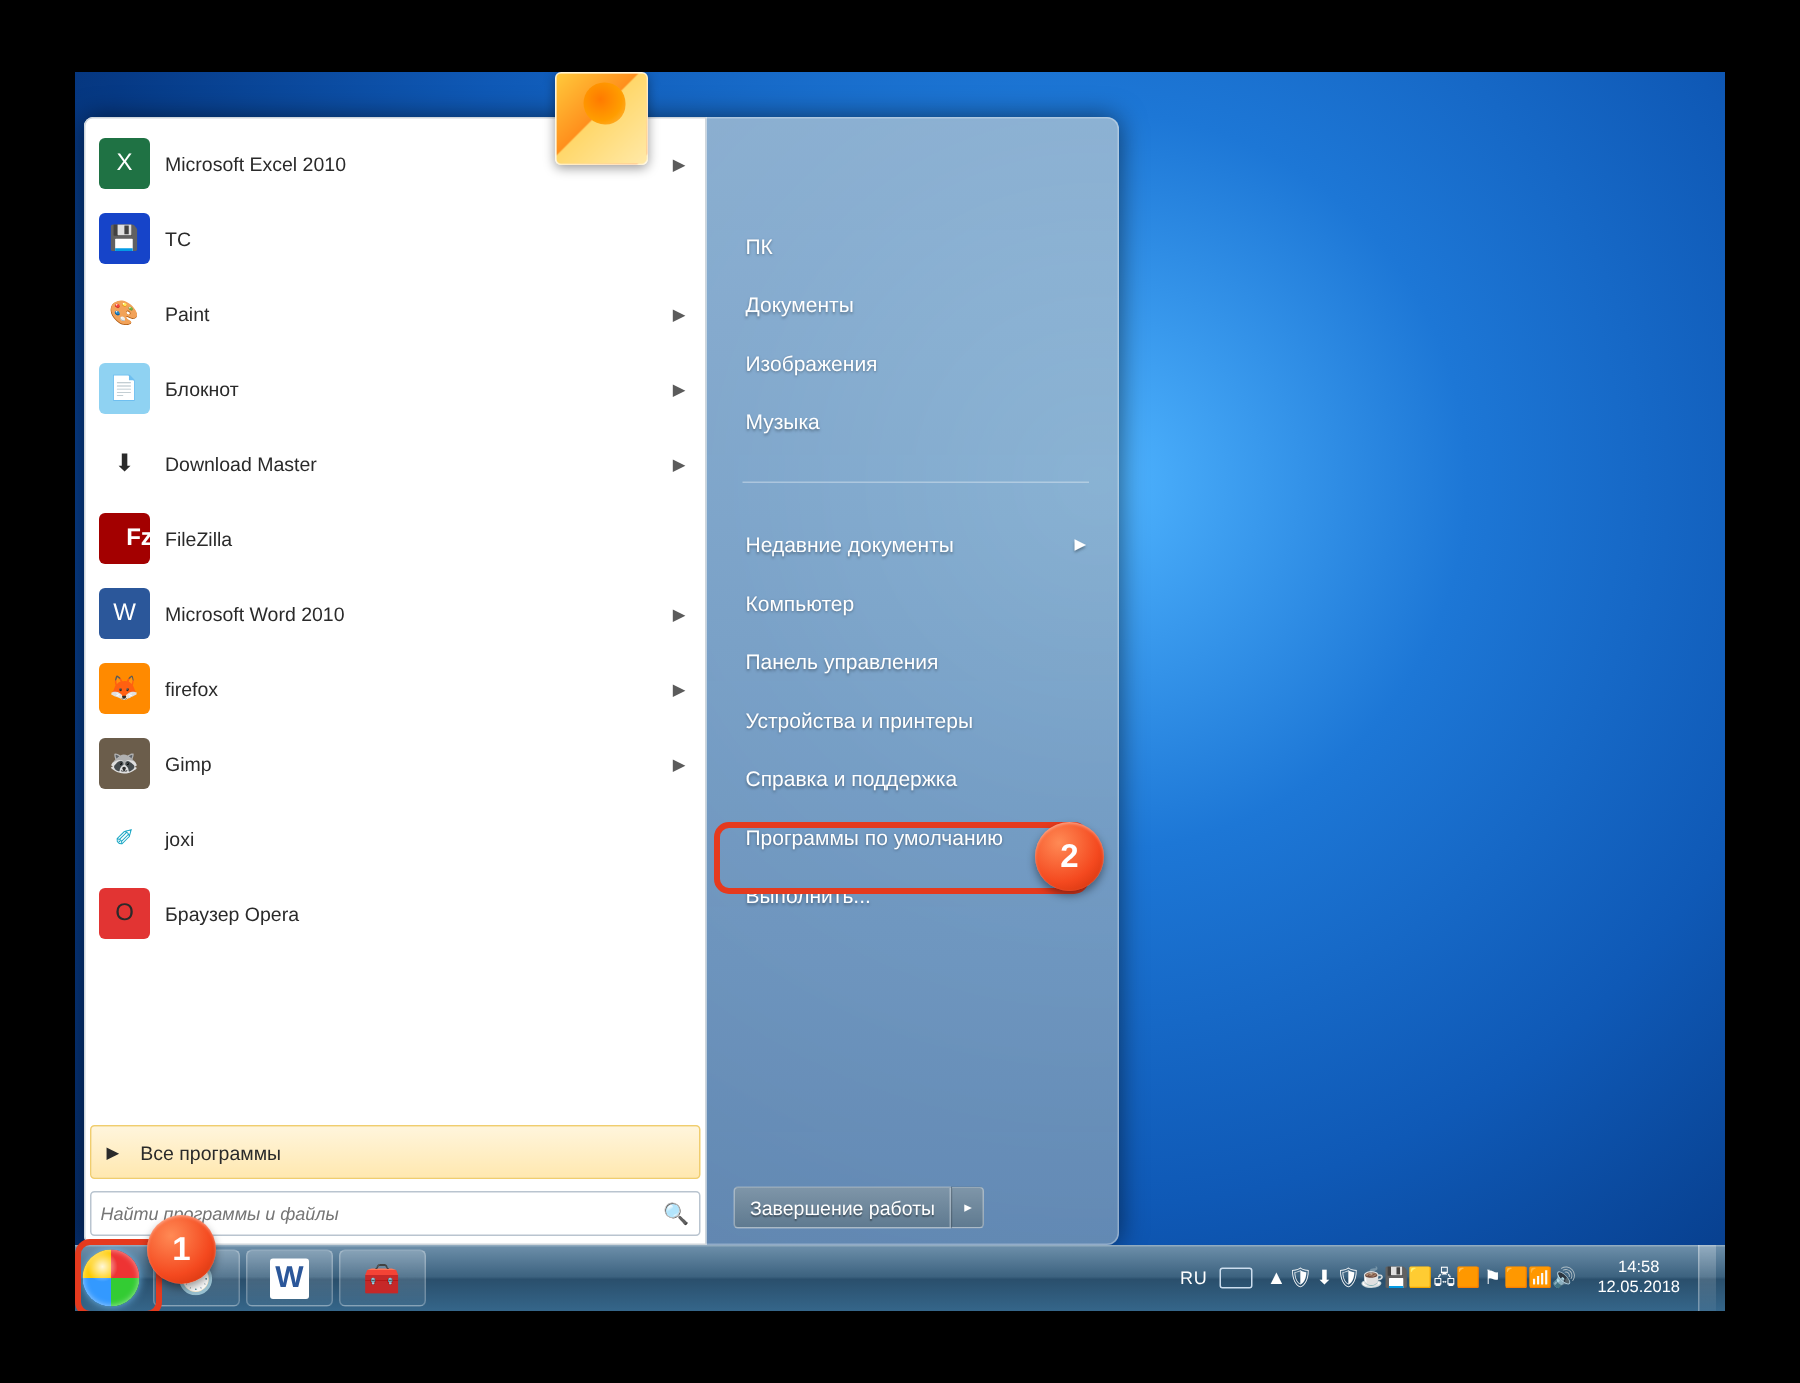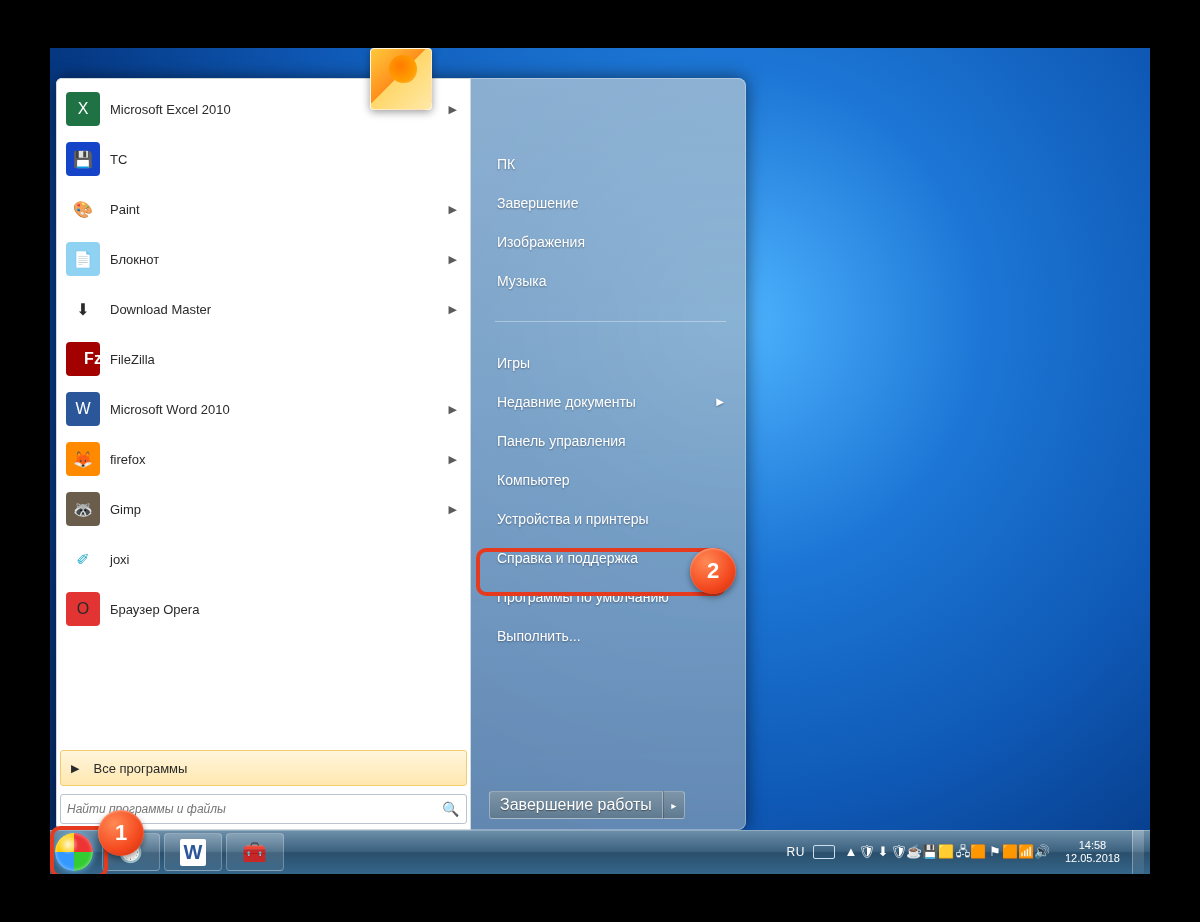--- a/index.html
+++ b/index.html
@@ -123,21 +123,21 @@
 
 .shutdown-row {
   margin-top: auto;
   display: flex; align-items: center; gap: 0;
   height: 30px;
 }
 .shutdown-btn {
   display: flex; align-items: center;
   height: 28px;
   padding: 0 10px;
-  font-size: 16px; color: #fff;
+  font-size: 13px; color: #fff;
   background: linear-gradient(#7e95a8,#5f7a90);
   border: 1px solid rgba(255,255,255,.35);
   border-radius: 3px 0 0 3px;
   text-shadow: 0 1px 1px rgba(0,0,0,.4);
 }
 .shutdown-more {
   width: 22px; height: 28px;
   display: flex; align-items: center; justify-content: center;
   background: linear-gradient(#7e95a8,#5f7a90);
   border: 1px solid rgba(255,255,255,.35);
@@ -330,43 +330,40 @@
           </div>
         </div>
       </div>
 
       <div class="right-pane">
         <div id="right-top">
             <div class="r-item">
               <span>ПК</span>
             </div>
             <div class="r-item">
-              <span>Завершение</span>
+              <span>Документы</span>
             </div>
             <div class="r-item">
               <span>Изображения</span>
             </div>
             <div class="r-item">
               <span>Музыка</span>
             </div>
           </div>
         <div class="r-sep"></div>
         <div id="right-mid">
             <div class="r-item">
-              <span>Игры</span>
-            </div>
-            <div class="r-item">
               <span>Недавние документы</span>
               <span class="arrow">▶</span>
             </div>
             <div class="r-item">
+              <span>Компьютер</span>
+            </div>
+            <div class="r-item">
               <span>Панель управления</span>
-            </div>
-            <div class="r-item">
-              <span>Компьютер</span>
             </div>
             <div class="r-item">
               <span>Устройства и принтеры</span>
             </div>
             <div class="r-item">
               <span>Справка и поддержка</span>
             </div>
             <div class="r-item">
               <span>Программы по умолчанию</span>
             </div>

